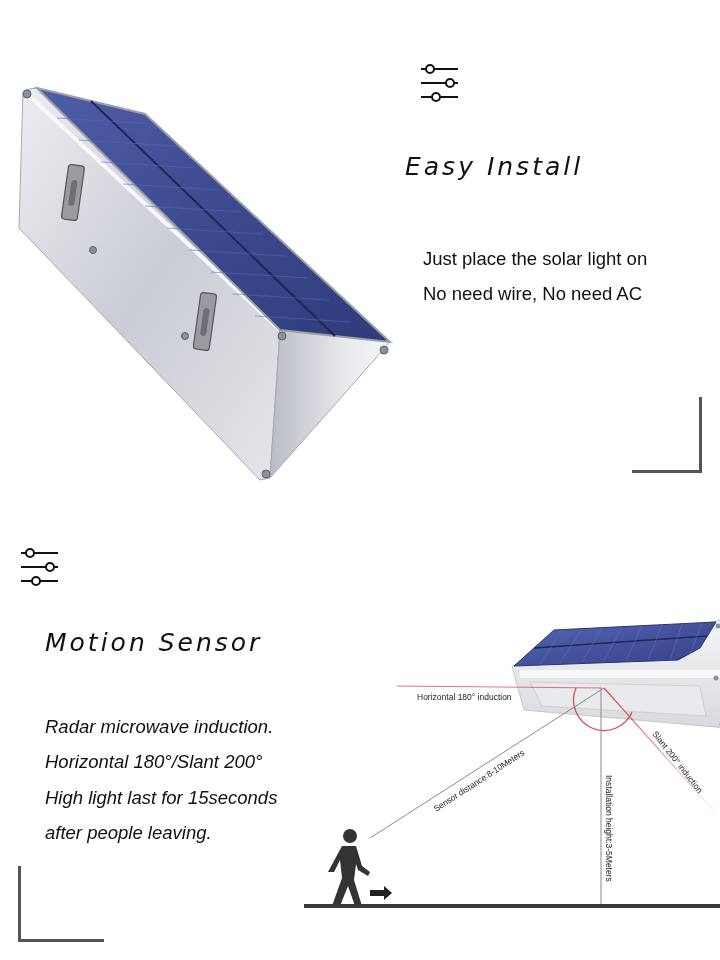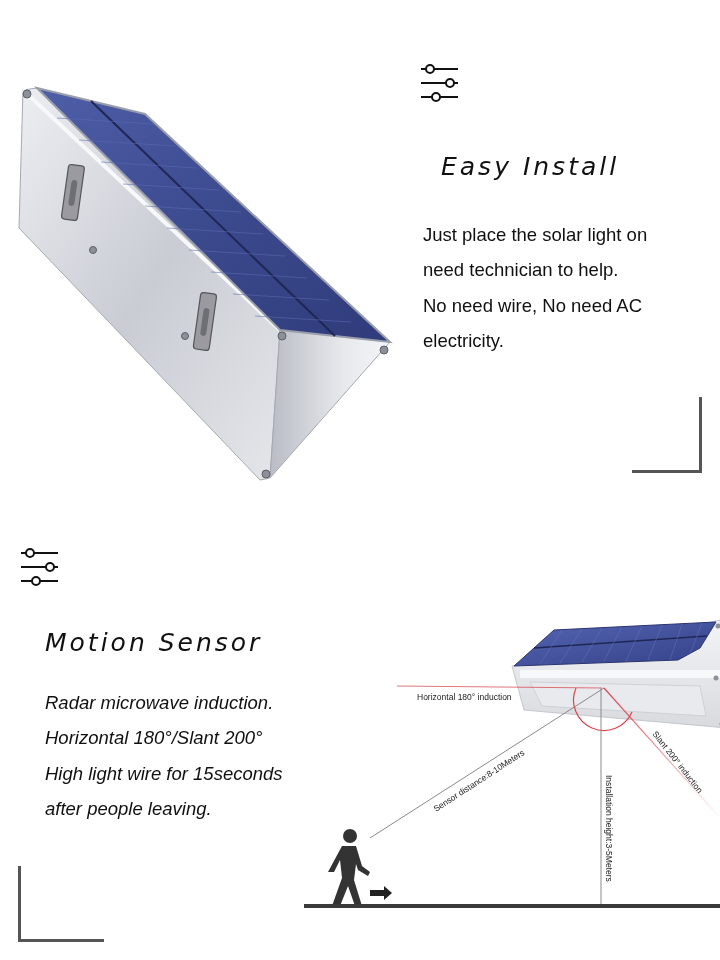--- a/index.html
+++ b/index.html
@@ -18,20 +18,21 @@
     letter-spacing: 3px;
     color: #111;
     white-space: nowrap;
   }
 
   .body-text {
     font-family: "Liberation Sans", sans-serif;
     font-size: 18.5px;
     line-height: 35.3px;
     color: #111;
+    margin-top: 24px;
   }
   .body-text .line { display: block; white-space: nowrap; }
 
   .corner { position: absolute; }
 
   .diagram-label {
     font-family: "Liberation Sans", sans-serif;
     font-size: 8.5px;
     fill: #222;
   }
@@ -108,27 +109,25 @@
       <line x1="1" y1="5" x2="38" y2="5"></line>
       <line x1="1" y1="19" x2="38" y2="19"></line>
       <line x1="1" y1="33" x2="38" y2="33"></line>
       <circle cx="10" cy="5" r="4"></circle>
       <circle cx="30" cy="19" r="4"></circle>
       <circle cx="16" cy="33" r="4"></circle>
     </g>
   </svg>
 </div>
 
-<div class="abs section-title" style="left:441px; top:152px;">Easy Install</div>
+<div class="abs section-title" style="left:405px; top:152px;">Easy Install</div>
 
 <div class="abs body-text" style="left:423px; top:217px;">
   <span class="line">Just place the solar light on</span>
-  <span class="line">need technician to help.</span>
   <span class="line">No need wire, No need AC</span>
-  <span class="line">electricity.</span>
 </div>
 
 <div class="corner" style="left:632px; top:397px; width:70px; height:76px; border-right:3px solid #555; border-bottom:3px solid #555;"></div>
 
 <div class="abs filter-icon" style="left:20px; top:548px;">
   <svg width="40" height="40" viewBox="0 0 40 40">
     <g stroke="#111" stroke-width="2" fill="#fff">
       <line x1="1" y1="5" x2="38" y2="5"></line>
       <line x1="1" y1="19" x2="38" y2="19"></line>
       <line x1="1" y1="33" x2="38" y2="33"></line>
@@ -137,21 +136,21 @@
       <circle cx="16" cy="33" r="4"></circle>
     </g>
   </svg>
 </div>
 
 <div class="abs section-title" style="left:45px; top:628px;text-align:right;">Motion Sensor</div>
 
 <div class="abs body-text" style="left:45px; top:685px;font-style:italic;">
   <span class="line">Radar microwave induction.</span>
   <span class="line">Horizontal 180°/Slant 200°</span>
-  <span class="line">High light wire for 15seconds</span>
+  <span class="line">High light last for 15seconds</span>
   <span class="line">after people leaving.</span>
 </div>
 
 <div class="corner" style="left:18px; top:866px; width:86px; height:76px; border-left:3px solid #555; border-bottom:3px solid #555;"></div>
 
 <div class="abs" style="left:302px; top:610px; width:430px; height:310px;">
   <svg width="430" height="310" viewBox="0 0 430 310">
     <defs>
       <linearGradient id="panel2" x1="0" y1="0" x2="1" y2="1">
         <stop offset="0" stop-color="#5565b0"></stop>

